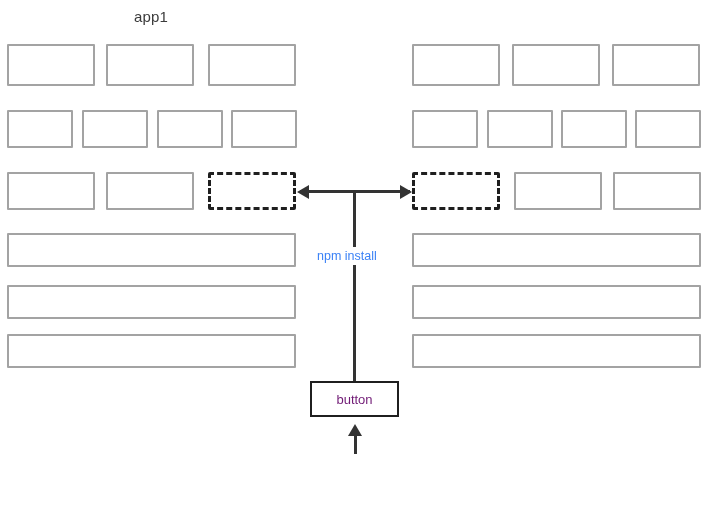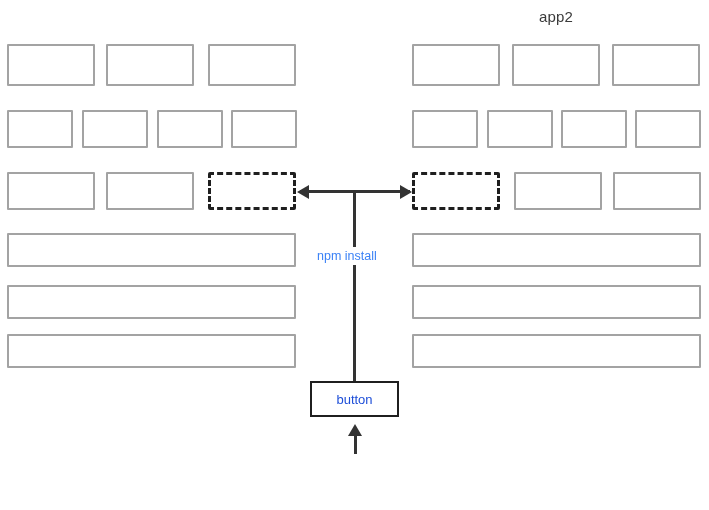--- a/index.html
+++ b/index.html
@@ -90,40 +90,40 @@
   
   .node-box {
     position: absolute;
     box-sizing: border-box;
     background: #ffffff;
     border: 2.5px solid #1f1f1f;
     display: flex;
     align-items: center;
     justify-content: center;
     font-size: 13px;
-    color: #1d4ed8;
+    color: #701a75;
   }
 
   
   #watermark {
     position: absolute;
     right: 12px;
     bottom: 13px;
     font-size: 13px;
     color: #c9c9c9;
     white-space: nowrap;
     letter-spacing: .5px;
   }
 </style>
 </head>
 <body>
 
 <div id="canvas">
 
-  <div class="app-title" id="title-app2">app2</div>
+  <div class="app-title" id="title-app1">app1</div>
 
   <div id="boxes-app1">
       <div class="box" style="left: 7px; top: 44px; width: 88px; height: 42px;"></div>
       <div class="box" style="left: 106px; top: 44px; width: 88px; height: 42px;"></div>
       <div class="box" style="left: 208px; top: 44px; width: 88px; height: 42px;"></div>
       <div class="box" style="left: 7px; top: 110px; width: 66px; height: 38px;"></div>
       <div class="box" style="left: 82px; top: 110px; width: 66px; height: 38px;"></div>
       <div class="box" style="left: 157px; top: 110px; width: 66px; height: 38px;"></div>
       <div class="box" style="left: 231px; top: 110px; width: 66px; height: 38px;"></div>
       <div class="box" style="left: 7px; top: 172px; width: 88px; height: 38px;"></div>

